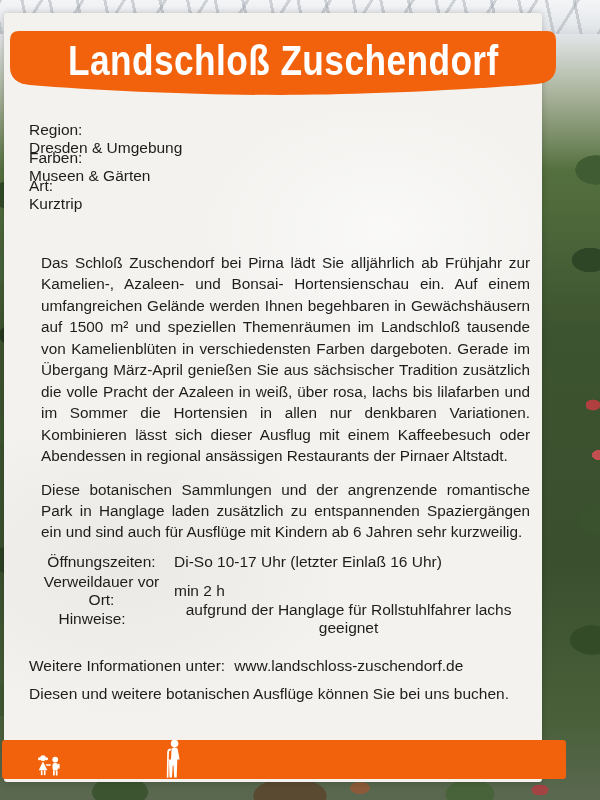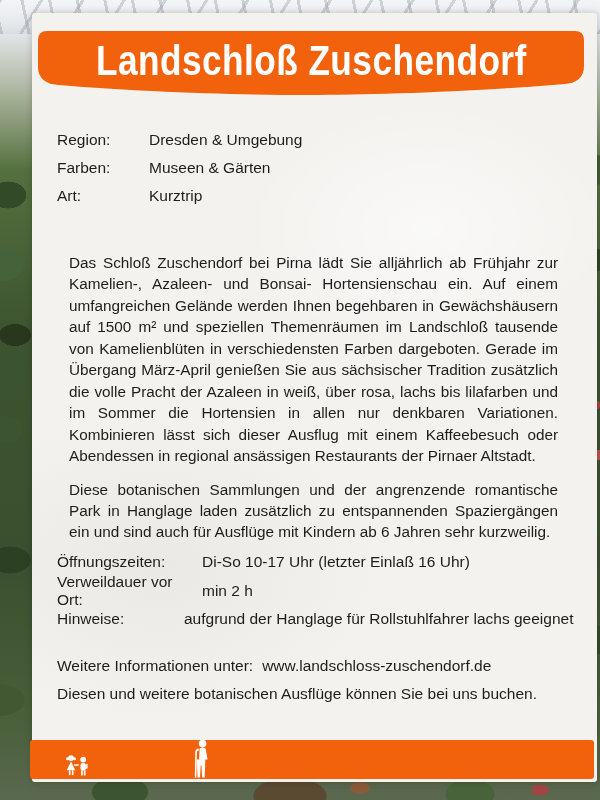--- a/index.html
+++ b/index.html
@@ -34,53 +34,52 @@
   }
   .greenhouse{
     position:absolute;top:0;left:0;right:0;height:34px;
     background:
       repeating-linear-gradient(78deg,  rgba(148,156,164,.40) 0 3px, transparent 3px 27px),
       repeating-linear-gradient(-58deg, rgba(138,148,156,.35) 0 3px, transparent 3px 35px),
       linear-gradient(180deg,#f4f5f7 0%,#e6e9ec 70%,#d9dde1 100%);
   }
   
   .card{
-    position:absolute;left:32px;top:13px;width:538px;height:769px;
+    position:absolute;left:4px;top:13px;width:538px;height:769px;
     background:
       radial-gradient(260px 180px at 70% 28%, rgba(255,255,255,.55), transparent 70%),
       radial-gradient(320px 220px at 22% 72%, rgba(214,211,203,.30), transparent 70%),
       #f3f2ef;
     border-radius:3px;
     box-shadow:0 0 7px rgba(0,0,0,.20);
-    padding-left:27px;
   }
   
   .banner{position:absolute;left:5px;top:17px;width:548px;height:68px;}
   .banner svg{display:block;width:100%;height:100%;}
   .banner-title{
     position:absolute;left:0;right:0;top:0;height:62px;
     display:flex;align-items:center;justify-content:center;
   }
   .banner-title span{
     display:inline-block;white-space:nowrap;
     font-size:42px;font-weight:bold;color:#ffffff;
     transform:scaleX(.84);transform-origin:center;
     letter-spacing:.5px;
   }
   
   .meta{position:absolute;left:25px;top:108px;font-size:15.5px;color:#1d1d1b;}
-  .meta-row{display:flex;height:28px;align-items:flex-end;}
+  .meta-row{display:flex;height:28px;align-items:flex-start;flex-direction:column;}
   .meta-label{width:92px;}
   .body-text{
     position:absolute;left:25px;top:227px;width:513px;
     font-size:15.3px;line-height:21.45px;color:#1d1d1b;
     text-align:justify;
   }
   .body-text p{margin:12px;}
-  .details{position:absolute;left:25px;top:535px;font-size:15.5px;color:#1d1d1b;}
+  .details{position:absolute;left:25px;top:535px;font-size:15.5px;color:#1d1d1b;text-align:center;}
   .detail-row{height:28.5px;display:flex;align-items:center;}
   .detail-label.w-hours{width:145px;}
   .detail-label.w-stay{width:145px;}
   .detail-label.w-notes{width:127px;}
   .more{position:absolute;left:25px;top:639px;font-size:15.5px;color:#1d1d1b;}
   .more-row{height:28px;display:flex;align-items:center;}
   .more-url{margin-left:9px;color:#1d1d1b;text-decoration:none;}
   
   .footer-bar{
     position:absolute;left:-2px;top:727px;width:564px;height:39px;

